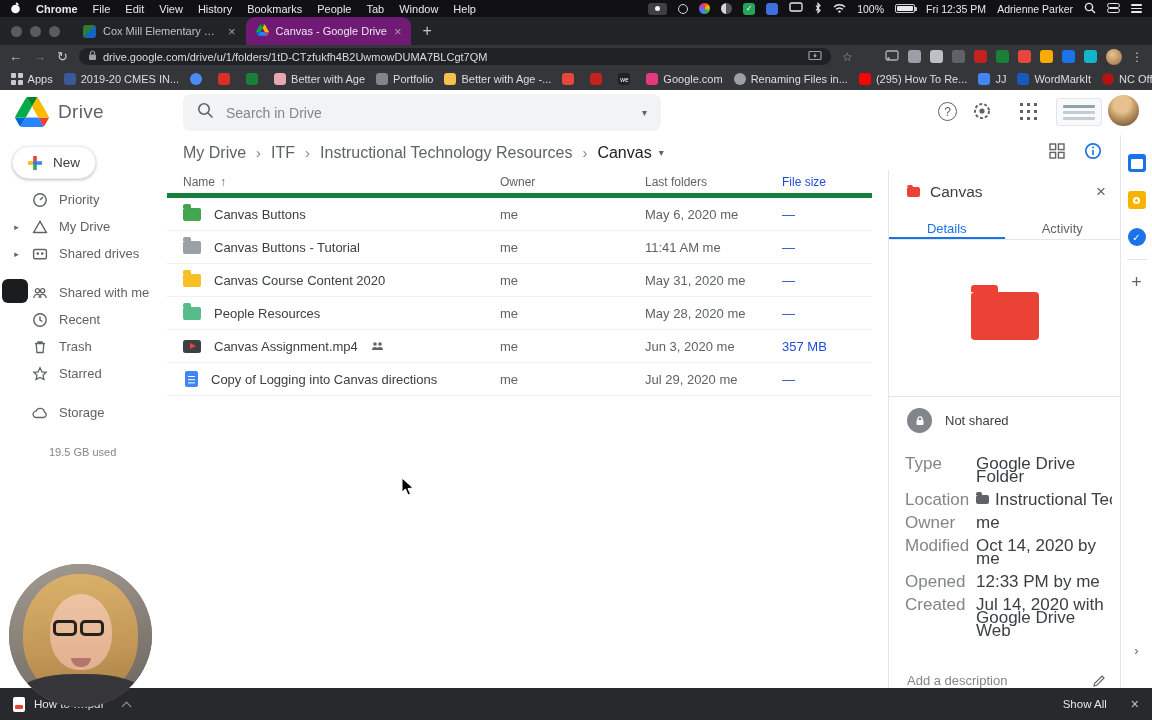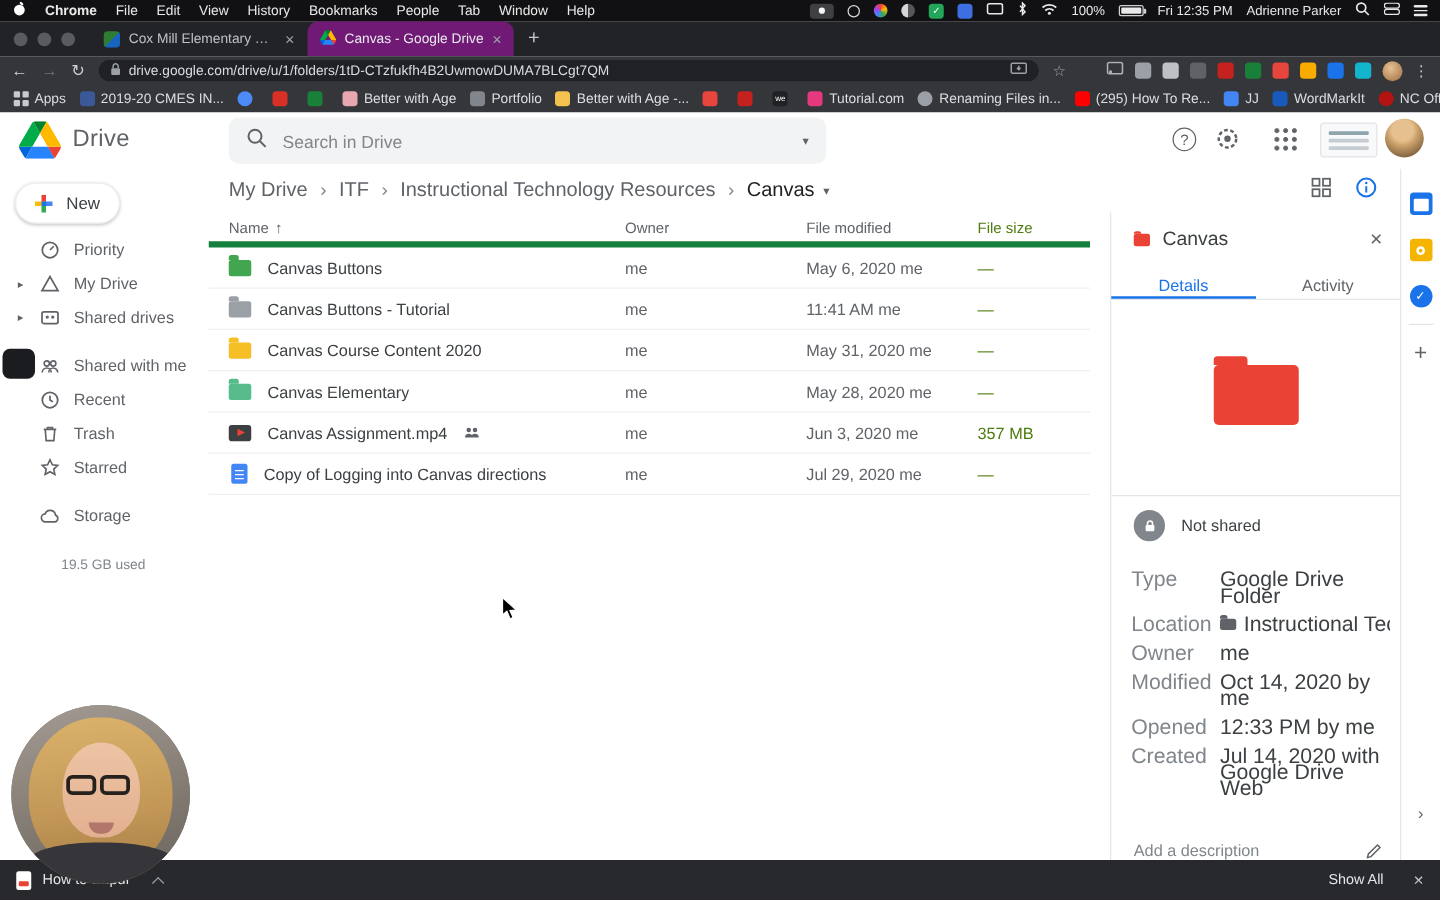--- a/index.html
+++ b/index.html
@@ -91,21 +91,21 @@
 .overlay-chip{position:absolute;left:2px;top:279px;width:26px;height:24px;background:#1b1c1f;border-radius:6px;z-index:4}
 
 
 .list{position:absolute;top:80px;left:167px;width:705px}
 .lrow{display:flex;align-items:center;height:33px;border-bottom:1px solid #eef0f2;font-size:13px;color:#3c4043}
 .lrow.hdr{height:28px;border-bottom:5px solid #15803d;color:#5f6368;font-size:12px}
 .cn{flex:0 0 333px;display:flex;align-items:center;gap:13px;padding-left:16px;min-width:0}
 .lrow.hdr .cn{gap:5px}
 .co{flex:0 0 145px;color:#5f6368}
 .cm{flex:0 0 137px;color:#5f6368}
-.cs{flex:1;color:#4d7c0f}
+.cs{flex:1;color:#1d4ed8}
 .sort{font-size:12px;color:#5f6368}
 .fname{white-space:nowrap;overflow:hidden;text-overflow:ellipsis}
 .fold{width:18px;height:13px;border-radius:2px;background:#9aa0a6;position:relative;flex:none}
 .fold::before{content:"";position:absolute;top:-3.5px;left:0;width:7.5px;height:3.5px;border-radius:2px 2px 0 0;background:inherit}
 .fold.small{width:13px;height:9.5px}
 .fold.small::before{width:5.5px;height:2.6px;top:-2.6px}
 .fold.big{width:68px;height:48px;border-radius:4px}
 .fold.big::before{width:27px;height:7px;top:-7px;border-radius:3px 3px 0 0}
 .fold-gray{background:#5f6368}
 .vidic{width:18px;height:13px;border-radius:2.5px;background:#3c4043;position:relative;flex:none}
@@ -338,21 +338,21 @@
     <div class="bm">
         <span class="fav" style="background:#c5221f"></span>
         <span></span>
       </div>
     <div class="bm">
         <span class="fav" style="background:#202124">we</span>
         <span></span>
       </div>
     <div class="bm">
         <span class="fav" style="background:#e5397f"></span>
-        <span>Tutorial.com</span>
+        <span>Google.com</span>
       </div>
     <div class="bm">
         <span class="fav" style="background:#9aa0a6;border-radius:50%"></span>
         <span>Renaming Files in...</span>
       </div>
     <div class="bm">
         <span class="fav" style="background:#ff0000"></span>
         <span>(295) How To Re...</span>
       </div>
     <div class="bm">
@@ -513,21 +513,21 @@
       </div>
     </div>
 
     <div class="list">
       <div class="lrow hdr">
         <div class="cn">
             <span>Name</span>
             <span class="sort">↑</span>
           </div>
         <div class="co">Owner</div>
-        <div class="cm">File modified</div>
+        <div class="cm">Last folders</div>
         <div class="cs">File size</div>
       </div>
       <div class="lrow">
         <div class="cn">
             <span class="fold" style="background:#41a64f"></span>
             <span class="fname">Canvas Buttons</span>
           </div>
         <div class="co">me</div>
         <div class="cm">May 6, 2020 me</div>
         <div class="cs">—</div>
@@ -546,21 +546,21 @@
             <span class="fold" style="background:#f6bf26"></span>
             <span class="fname">Canvas Course Content 2020</span>
           </div>
         <div class="co">me</div>
         <div class="cm">May 31, 2020 me</div>
         <div class="cs">—</div>
       </div>
       <div class="lrow">
         <div class="cn">
             <span class="fold" style="background:#57bb8a"></span>
-            <span class="fname">Canvas Elementary</span>
+            <span class="fname">People Resources</span>
           </div>
         <div class="co">me</div>
         <div class="cm">May 28, 2020 me</div>
         <div class="cs">—</div>
       </div>
       <div class="lrow">
         <div class="cn">
             <span class="vidic"></span>
             <span class="fname">Canvas Assignment.mp4</span>
             <svg width="13" height="10" viewBox="0 0 13 10" fill="#5f6368" style="flex:none">

